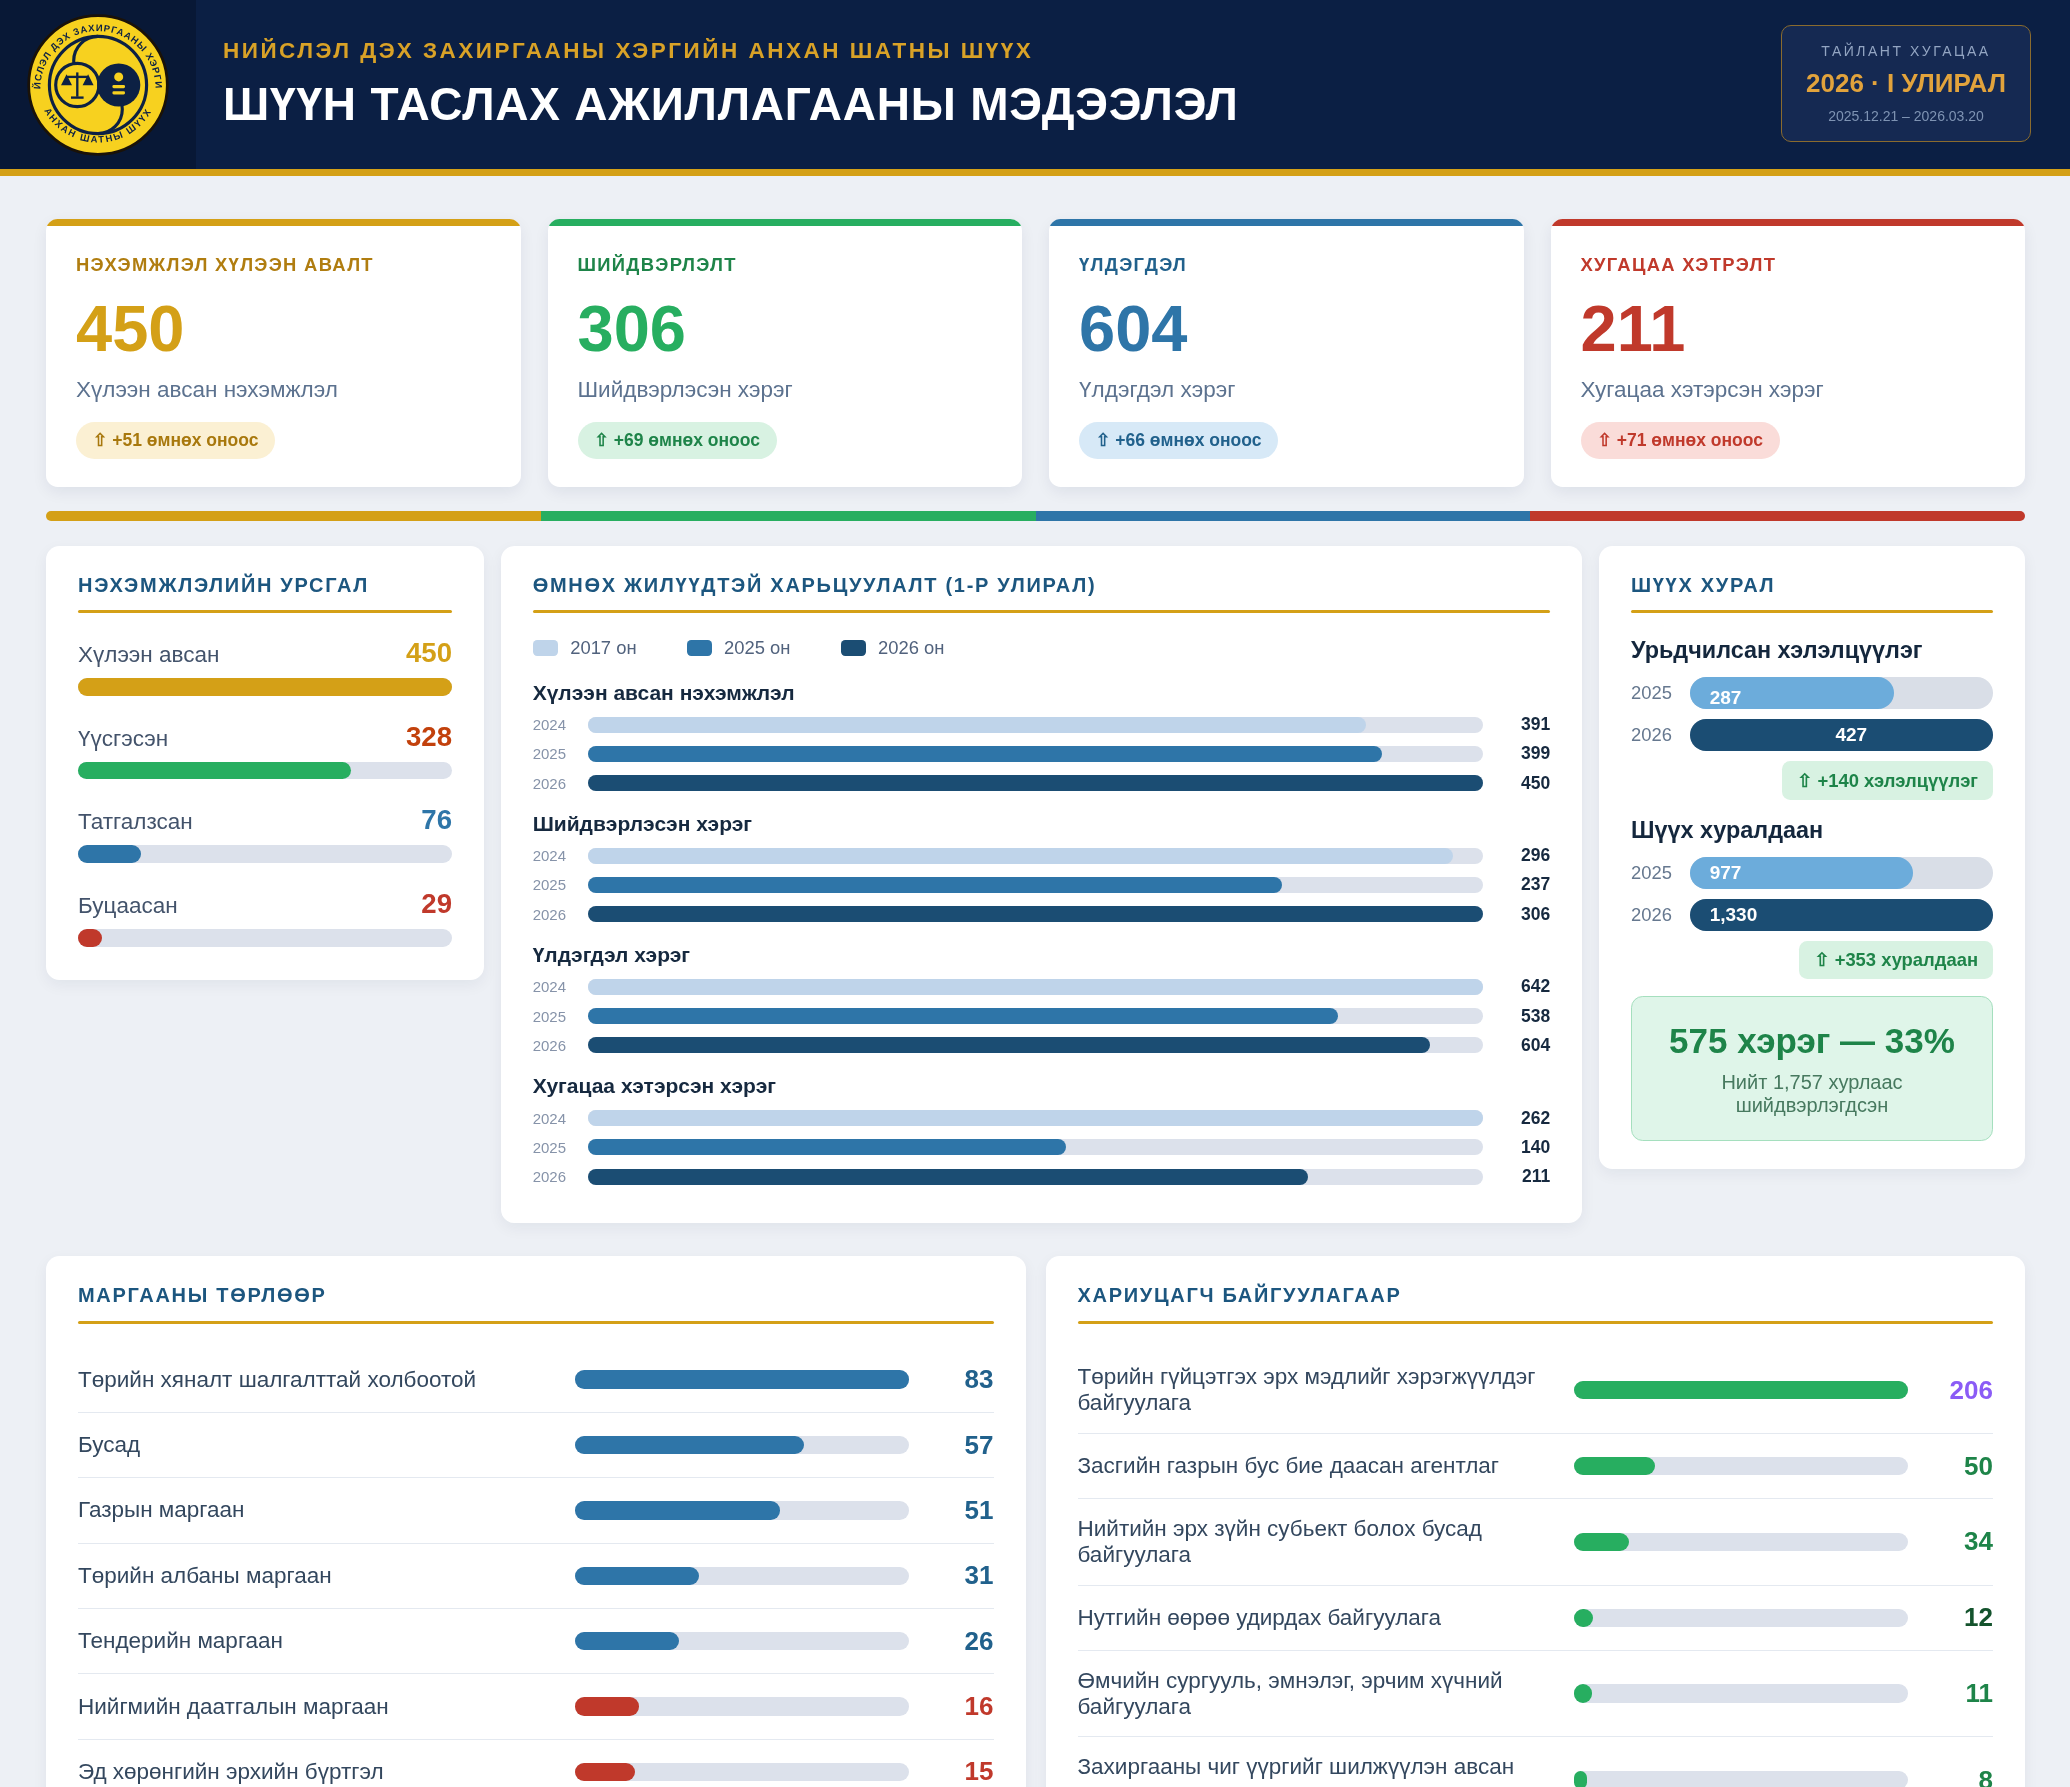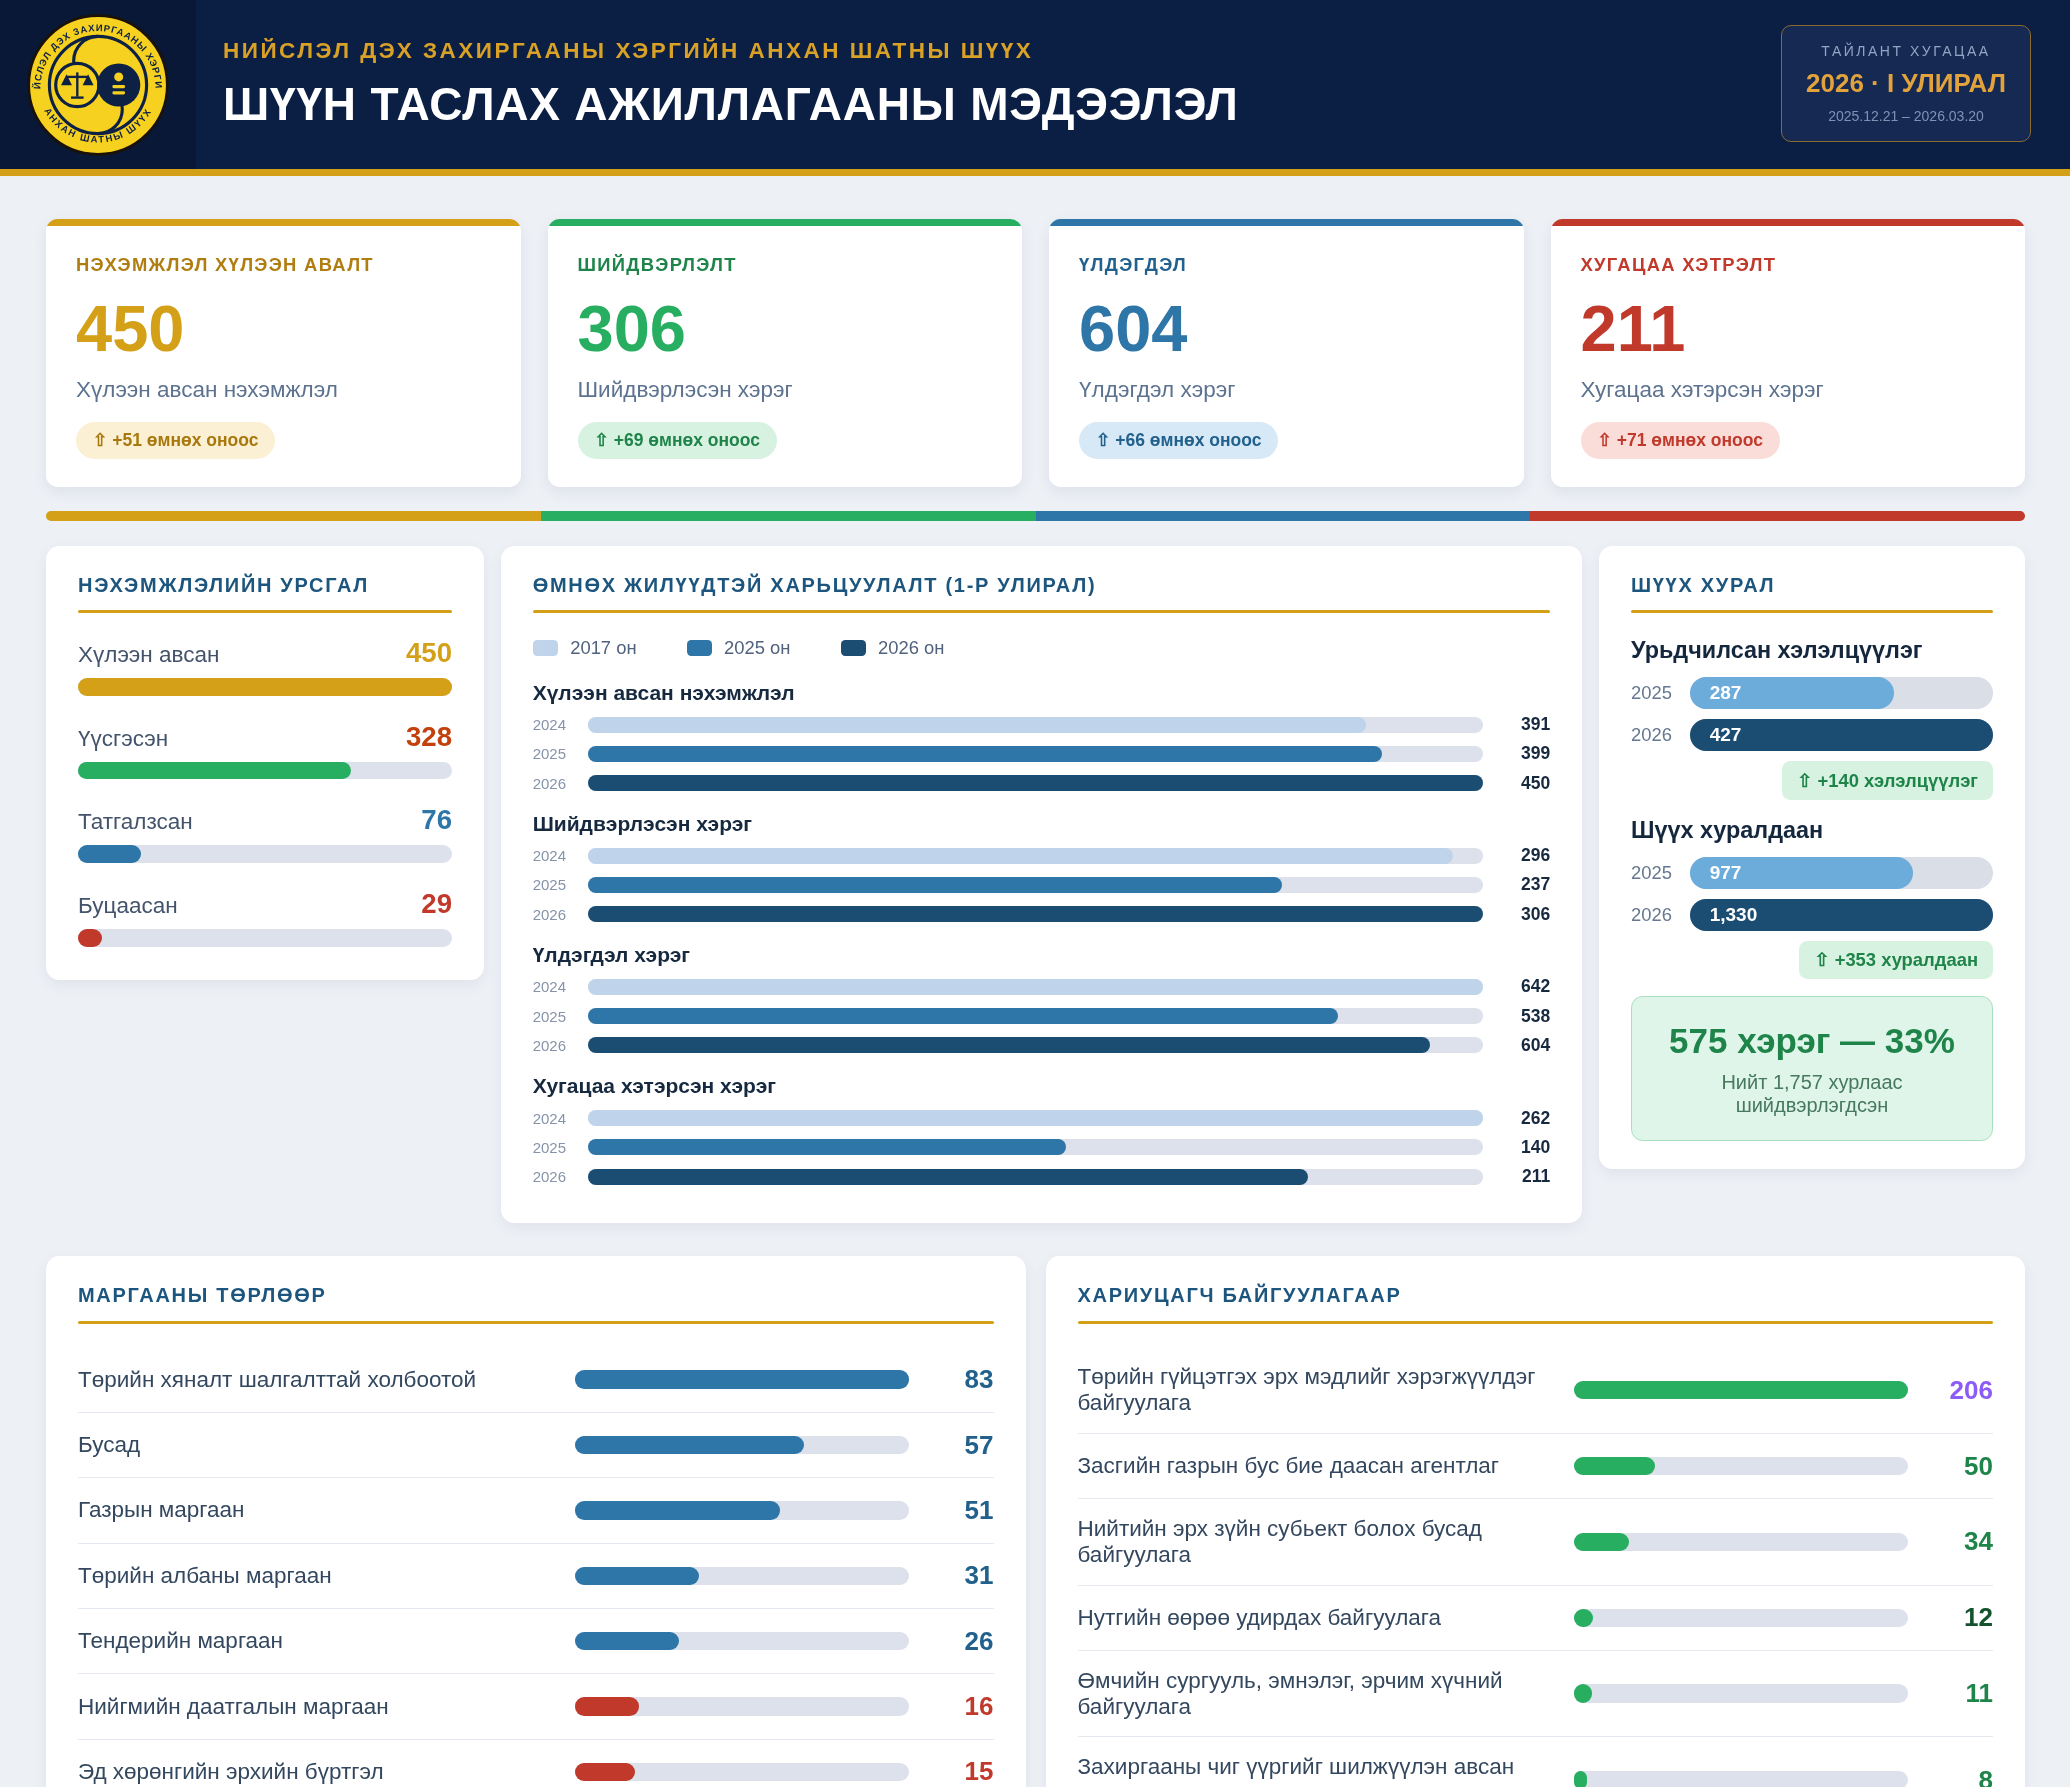--- a/index.html
+++ b/index.html
@@ -331,29 +331,29 @@
     </div>
 
     <div class="panel">
       <div class="sec-title">ШҮҮХ ХУРАЛ</div>
       <div class="sec-rule"></div>
 
       <div class="court-group-title">Урьдчилсан хэлэлцүүлэг</div>
       <div class="court-row">
         <span class="court-year">2025</span>
         <div class="court-track">
-            <div class="court-fill" style="width: 67.2%; background-color: rgb(108, 172, 219);">
+            <div class="court-fill" style="width: 67.2%; background-color: rgb(108, 172, 219); align-items: flex-end;">
               <span>287</span>
             </div>
           </div>
       </div>
       <div class="court-row">
         <span class="court-year">2026</span>
         <div class="court-track">
-            <div class="court-fill" style="width: 100%; background-color: rgb(27, 77, 115);">
+            <div class="court-fill" style="width: 100%; background-color: rgb(27, 77, 115); justify-content: center;">
               <span>427</span>
             </div>
           </div>
       </div>
       <div class="badge-row">
           <span class="green-badge">⇧ +140 хэлэлцүүлэг</span>
         </div>
 
       <div class="court-group-title">Шүүх хуралдаан</div>
       <div class="court-row">

